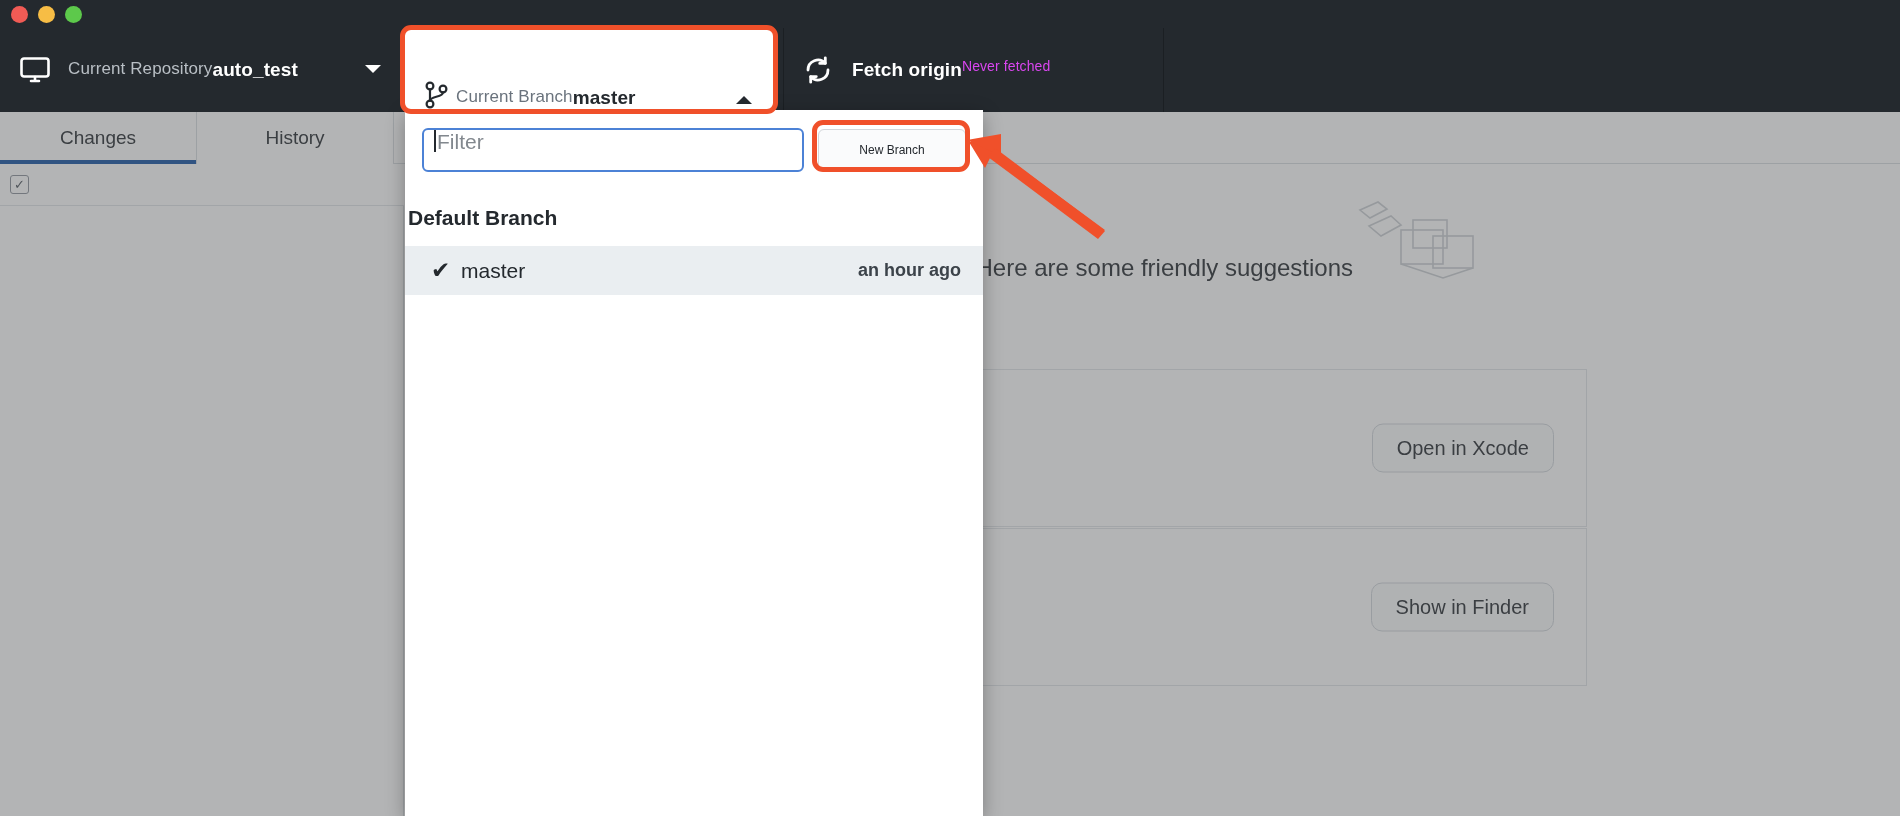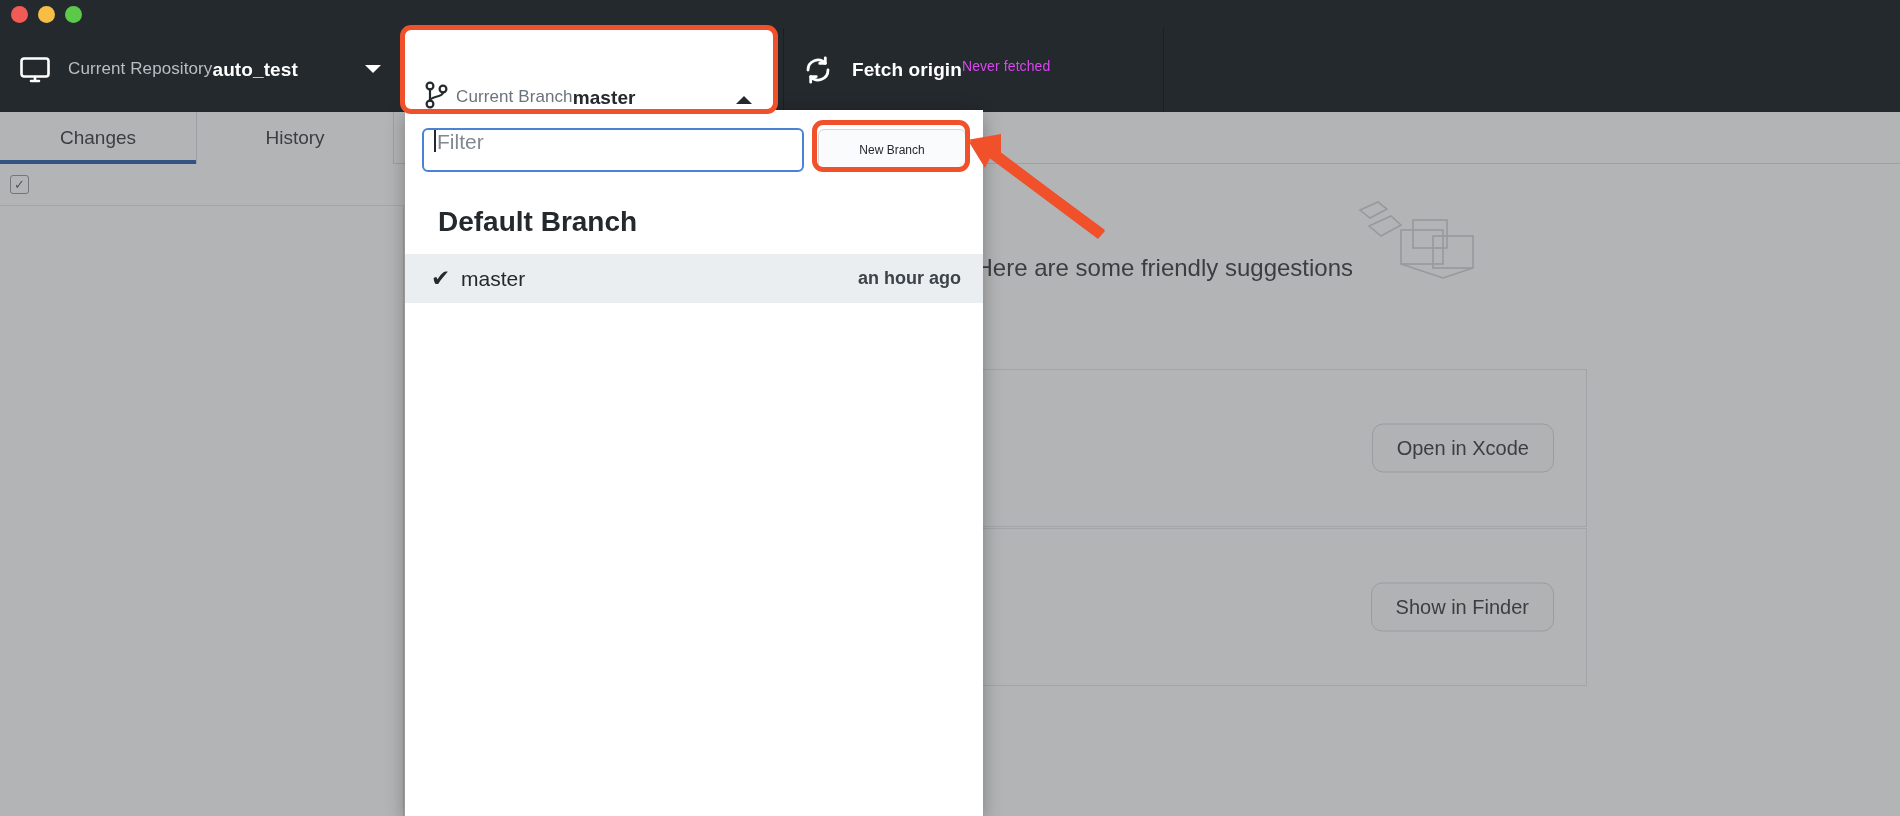--- a/index.html
+++ b/index.html
@@ -203,22 +203,22 @@
   .filter-ph { font-size: 21px; color: #82888e; }
   .new-branch-btn {
     width: 148px; height: 42px;
     border: 1px solid #d2d6da; border-radius: 6px;
     background: #fafbfc; color: #24292e;
     font-size: 12px;
     display: flex; align-items: center; justify-content: center;
     white-space: nowrap;
   }
   .group-title {
-    padding: 22px 19px 16px 33px;
-    font-size: 28px; font-weight: bold; color: #24292e;
+    padding: 22px 19px 16px 3px;
+    font-size: 21px; font-weight: bold; color: #24292e;
   }
   .branch-row {
     height: 49px;
     display: flex; align-items: center;
     padding: 0 22px 0 26px;
     background: #eaeef1;
   }
   .branch-check { width: 30px; font-size: 23px; color: #24292e; line-height: 1; }
   .branch-name { font-size: 21px; color: #24292e; }
   .branch-time { margin-left: auto; font-size: 18px; color: #3c434a; font-weight: bold; }

